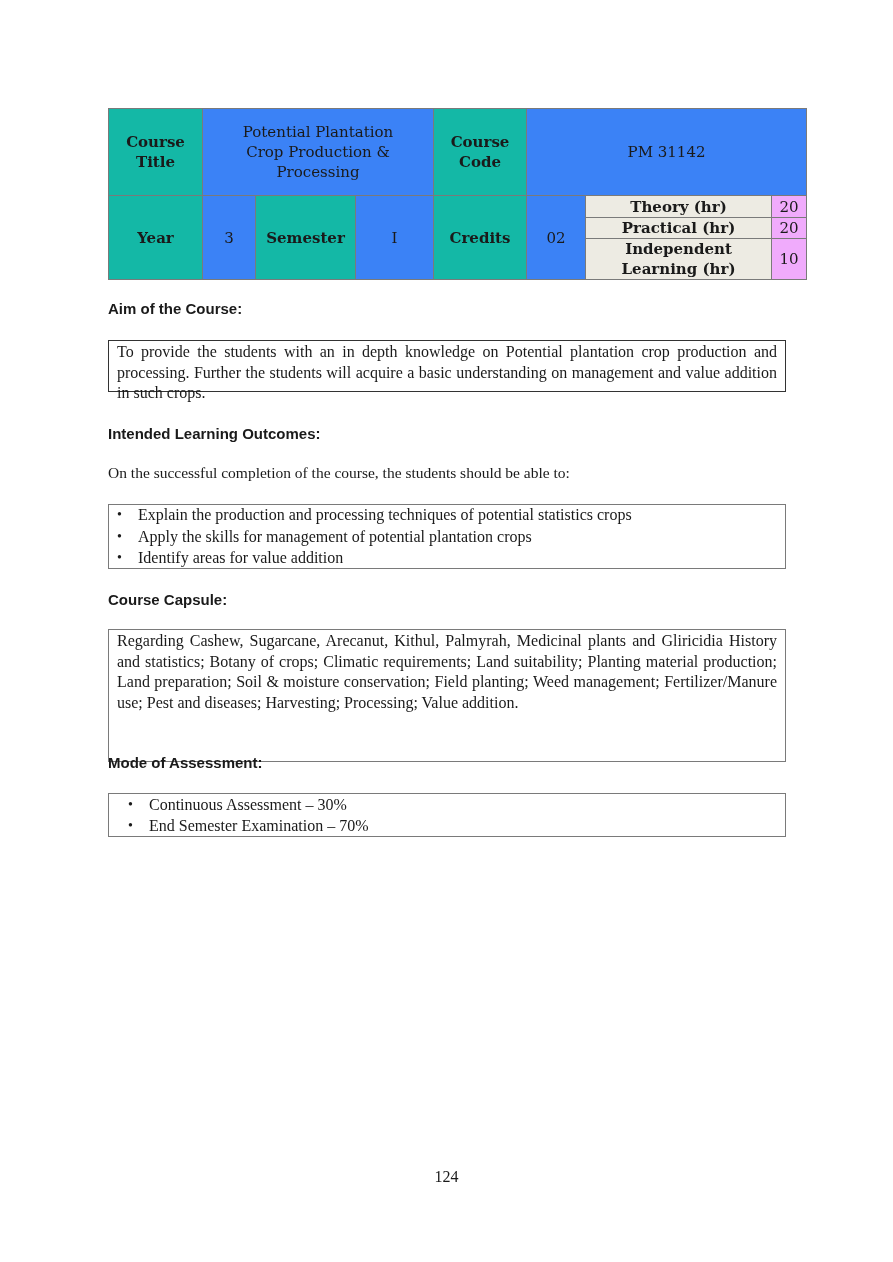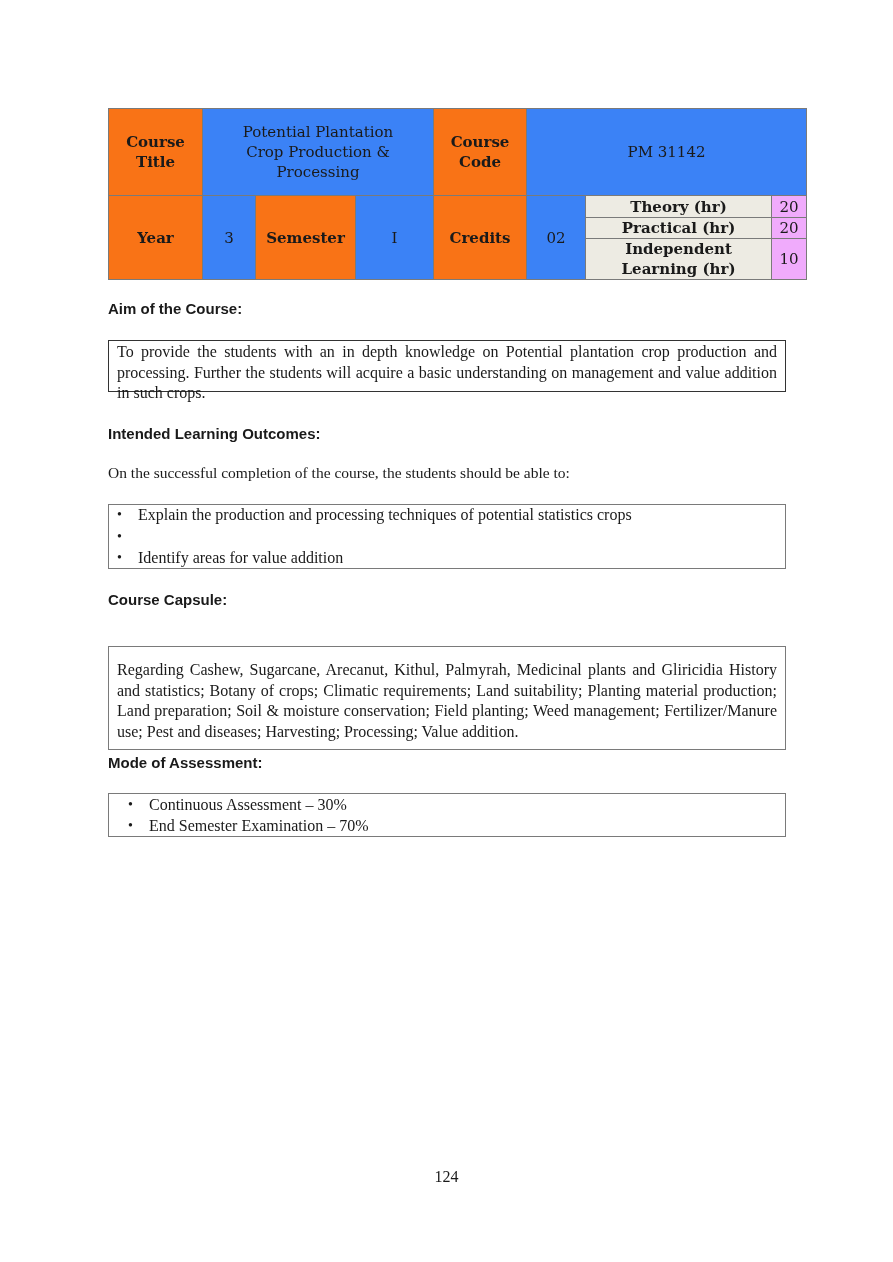--- a/index.html
+++ b/index.html
@@ -4,21 +4,21 @@
   <style>
     * { margin: 0; padding: 0; box-sizing: border-box; }
     html, body { width: 893px; height: 1262px; background: #ffffff; }
     body { position: relative; font-family: "DejaVu Serif", "Liberation Serif", serif; color: #1a1a1a; overflow: hidden; }
 
     .page { position: absolute; left: 0; top: 0; width: 893px; height: 1262px; }
 
     
     table.course { position: absolute; left: 108px; top: 108px; width: 698px; border-collapse: collapse; table-layout: fixed; font-size: 15px; }
     table.course td { border: 1px solid #7a7a7a; text-align: center; vertical-align: middle; line-height: 20px; padding: 0 2px; }
-    td.label { background: #f97316; font-weight: bold; margin-left: 48px; }
+    td.label { background: #14b8a6; font-weight: bold; margin-left: 48px; }
     td.val { background: #3b82f6; }
     td.hrs-label { background: #edebe3; font-weight: bold; line-height: 19px; }
     td.hrs-val { background: #f0abfc; }
 
     .heading { position: absolute; left: 108px; font-weight: bold; font-size: 15px; font-family: Liberation Sans, sans-serif; }
     .body-text { position: absolute; left: 108px; font-size: 15.5px; font-family: "Liberation Serif", serif; }
 
     .box { position: absolute; left: 108px; width: 678px; border: 1px solid #7a7a7a; font-family: "Liberation Serif", serif; font-size: 16px; line-height: 20.5px; }
     .box.dark { border: 1.5px solid #333; }
     .box p { text-align: justify; text-align-last: left; padding: 0 8px; }
@@ -84,30 +84,31 @@
   <div class="heading" style="top:425px">Intended Learning Outcomes:</div>
   <div class="body-text" style="top:464px">On the successful completion of the course, the students should be able to:</div>
   <div class="box" style="top:504px; height:65px; padding-top:0px">
     <ul>
       <li style="padding-left:29px; height:21.5px">
         <span class="bullet" style="left:8px">•</span>
         <span>Explain the production and processing techniques of potential statistics crops</span>
       </li>
       <li style="padding-left:29px; height:21.5px">
         <span class="bullet" style="left:8px">•</span>
+        <span>Apply the skills for management of potential plantation crops</span>
       </li>
       <li style="padding-left:29px; height:21px">
         <span class="bullet" style="left:8px">•</span>
         <span>Identify areas for value addition</span>
       </li>
     </ul>
   </div>
 
   <div class="heading" style="top:591px">Course Capsule:</div>
-  <div class="box" style="top:646px; height:104px; padding-top:13px">
+  <div class="box" style="top:629px; height:133px; padding-top:1px">
     <p>Regarding Cashew, Sugarcane, Arecanut, Kithul, Palmyrah, Medicinal plants and Gliricidia History and statistics; Botany of crops; Climatic requirements; Land suitability; Planting material production; Land preparation; Soil &amp; moisture conservation; Field planting; Weed management; Fertilizer/Manure use;  Pest and diseases; Harvesting; Processing; Value addition.</p>
   </div>
 
   <div class="heading" style="top:754px">Mode of Assessment:</div>
   <div class="box" style="top:793px; height:44px; padding-top:1px">
     <ul>
       <li style="padding-left:40px; height:21px">
         <span class="bullet" style="left:19px">•</span>
         <span>Continuous Assessment – 30%</span>
       </li>

